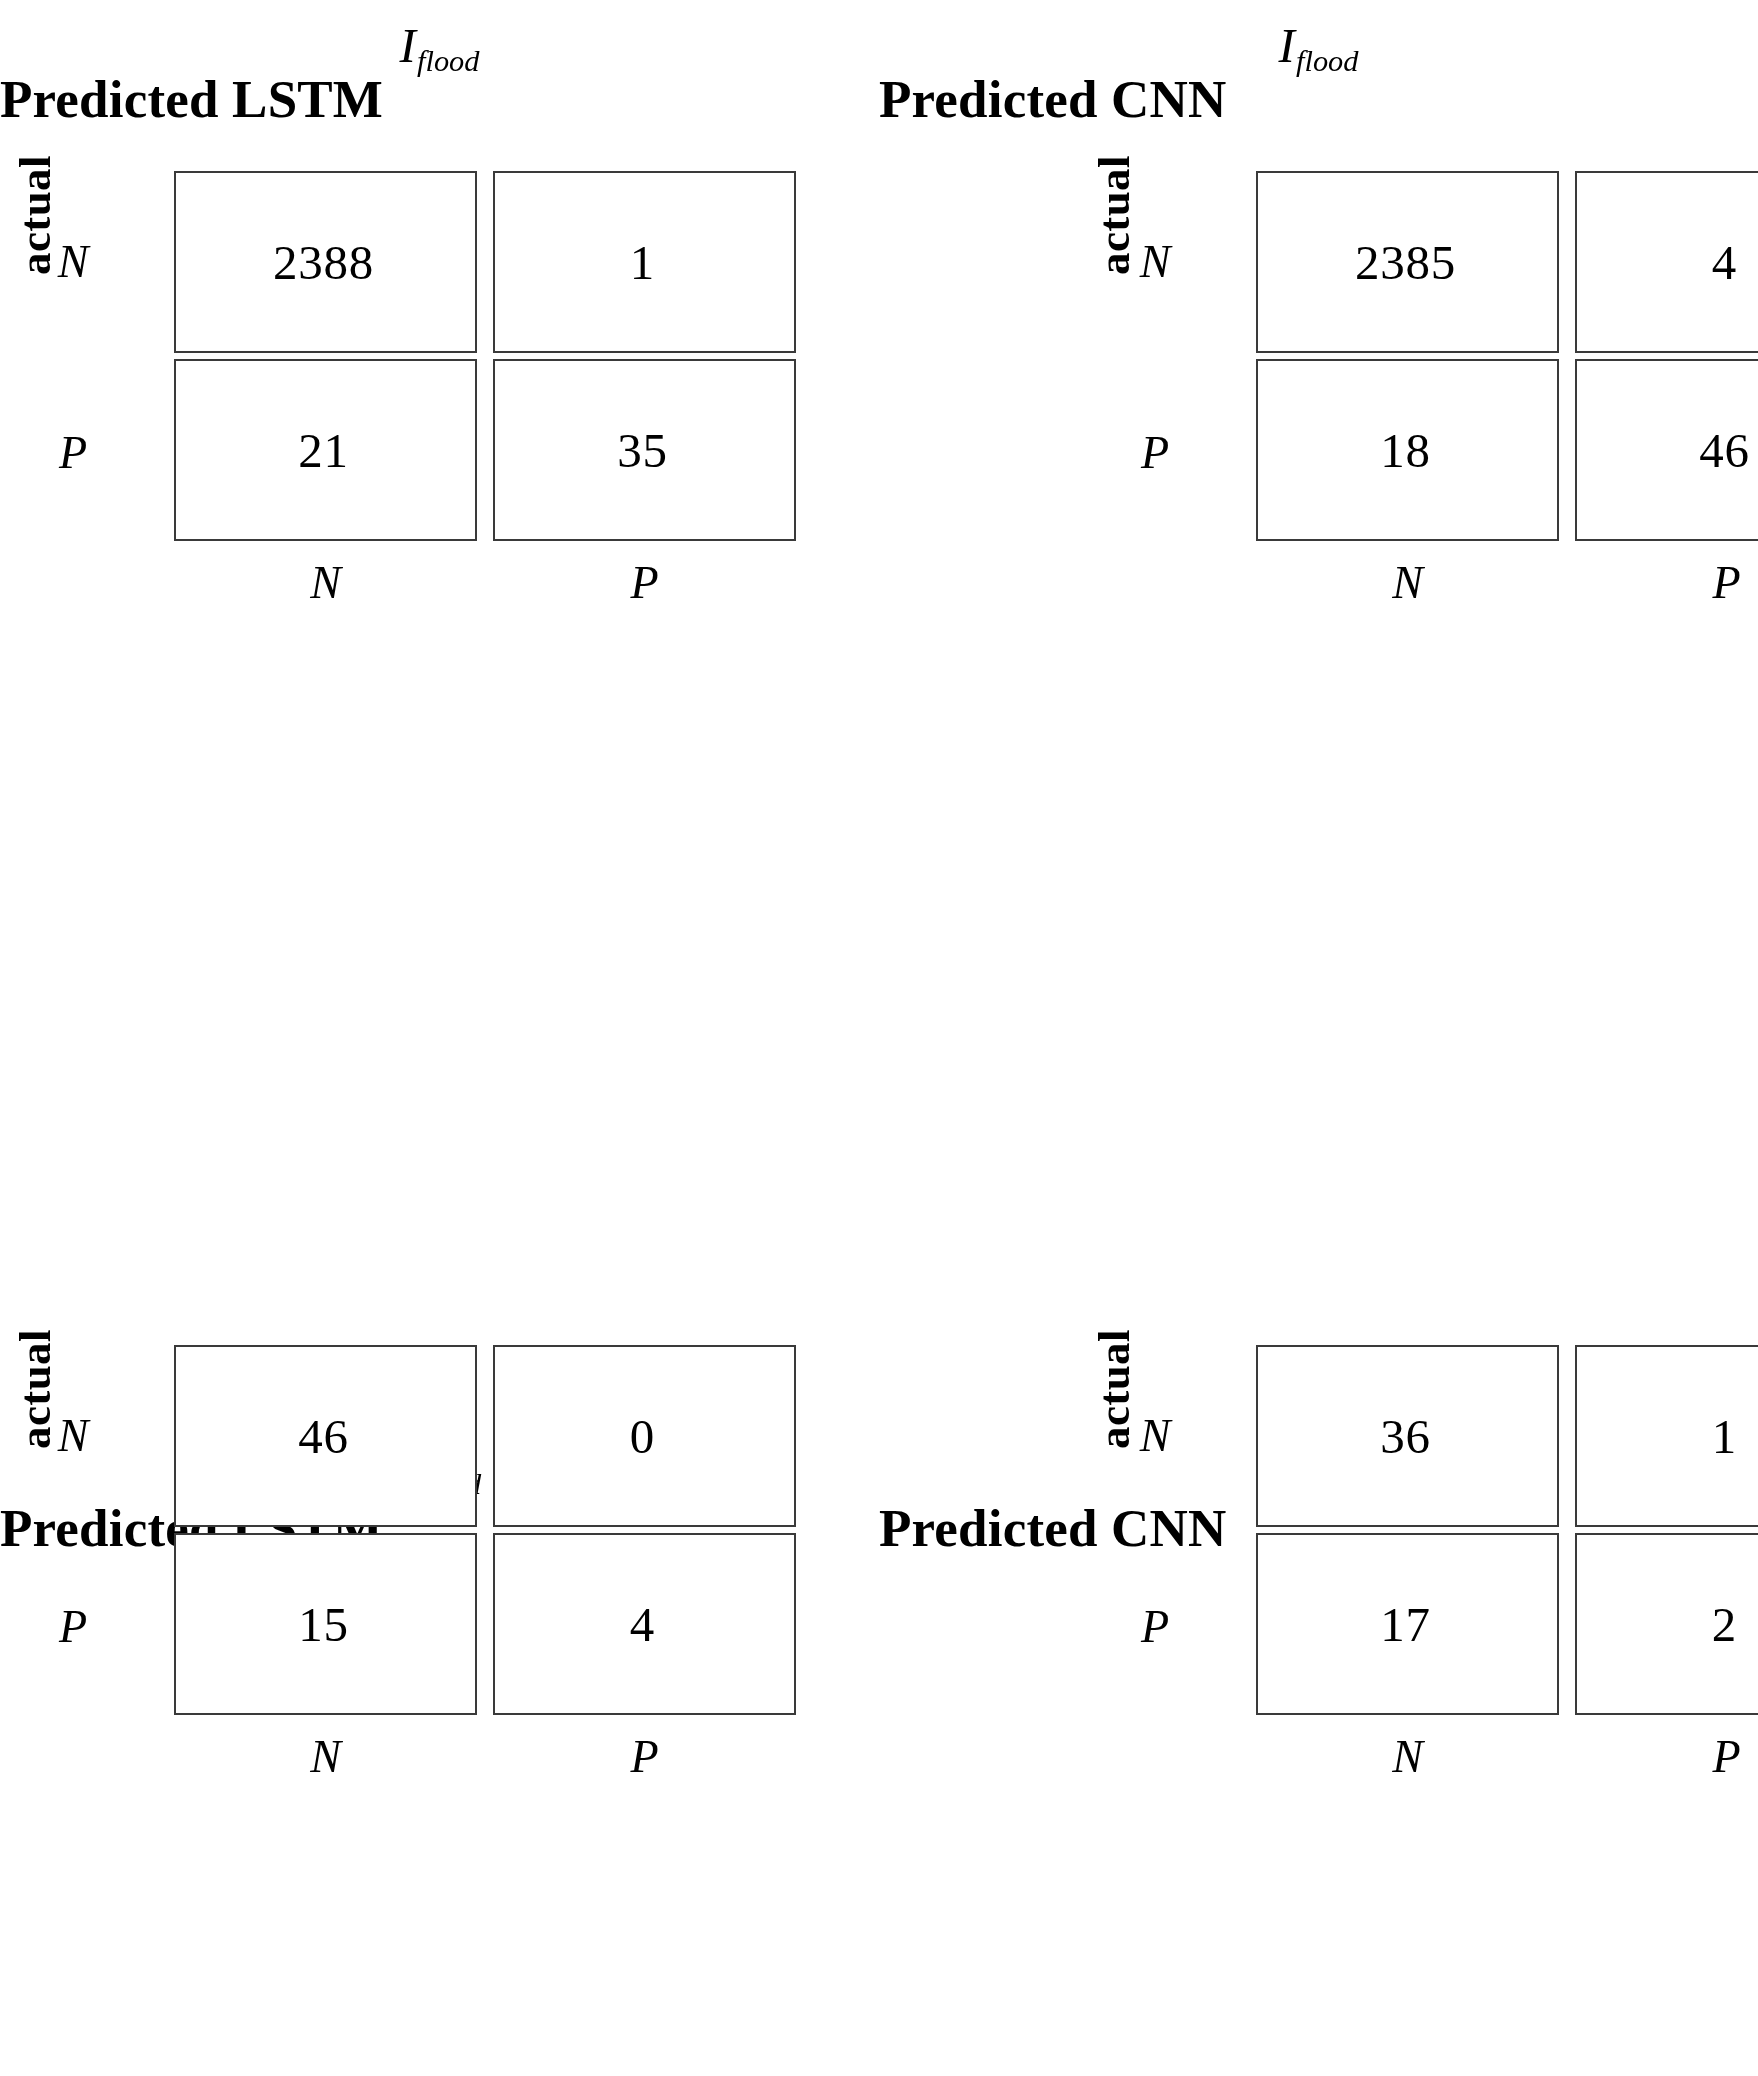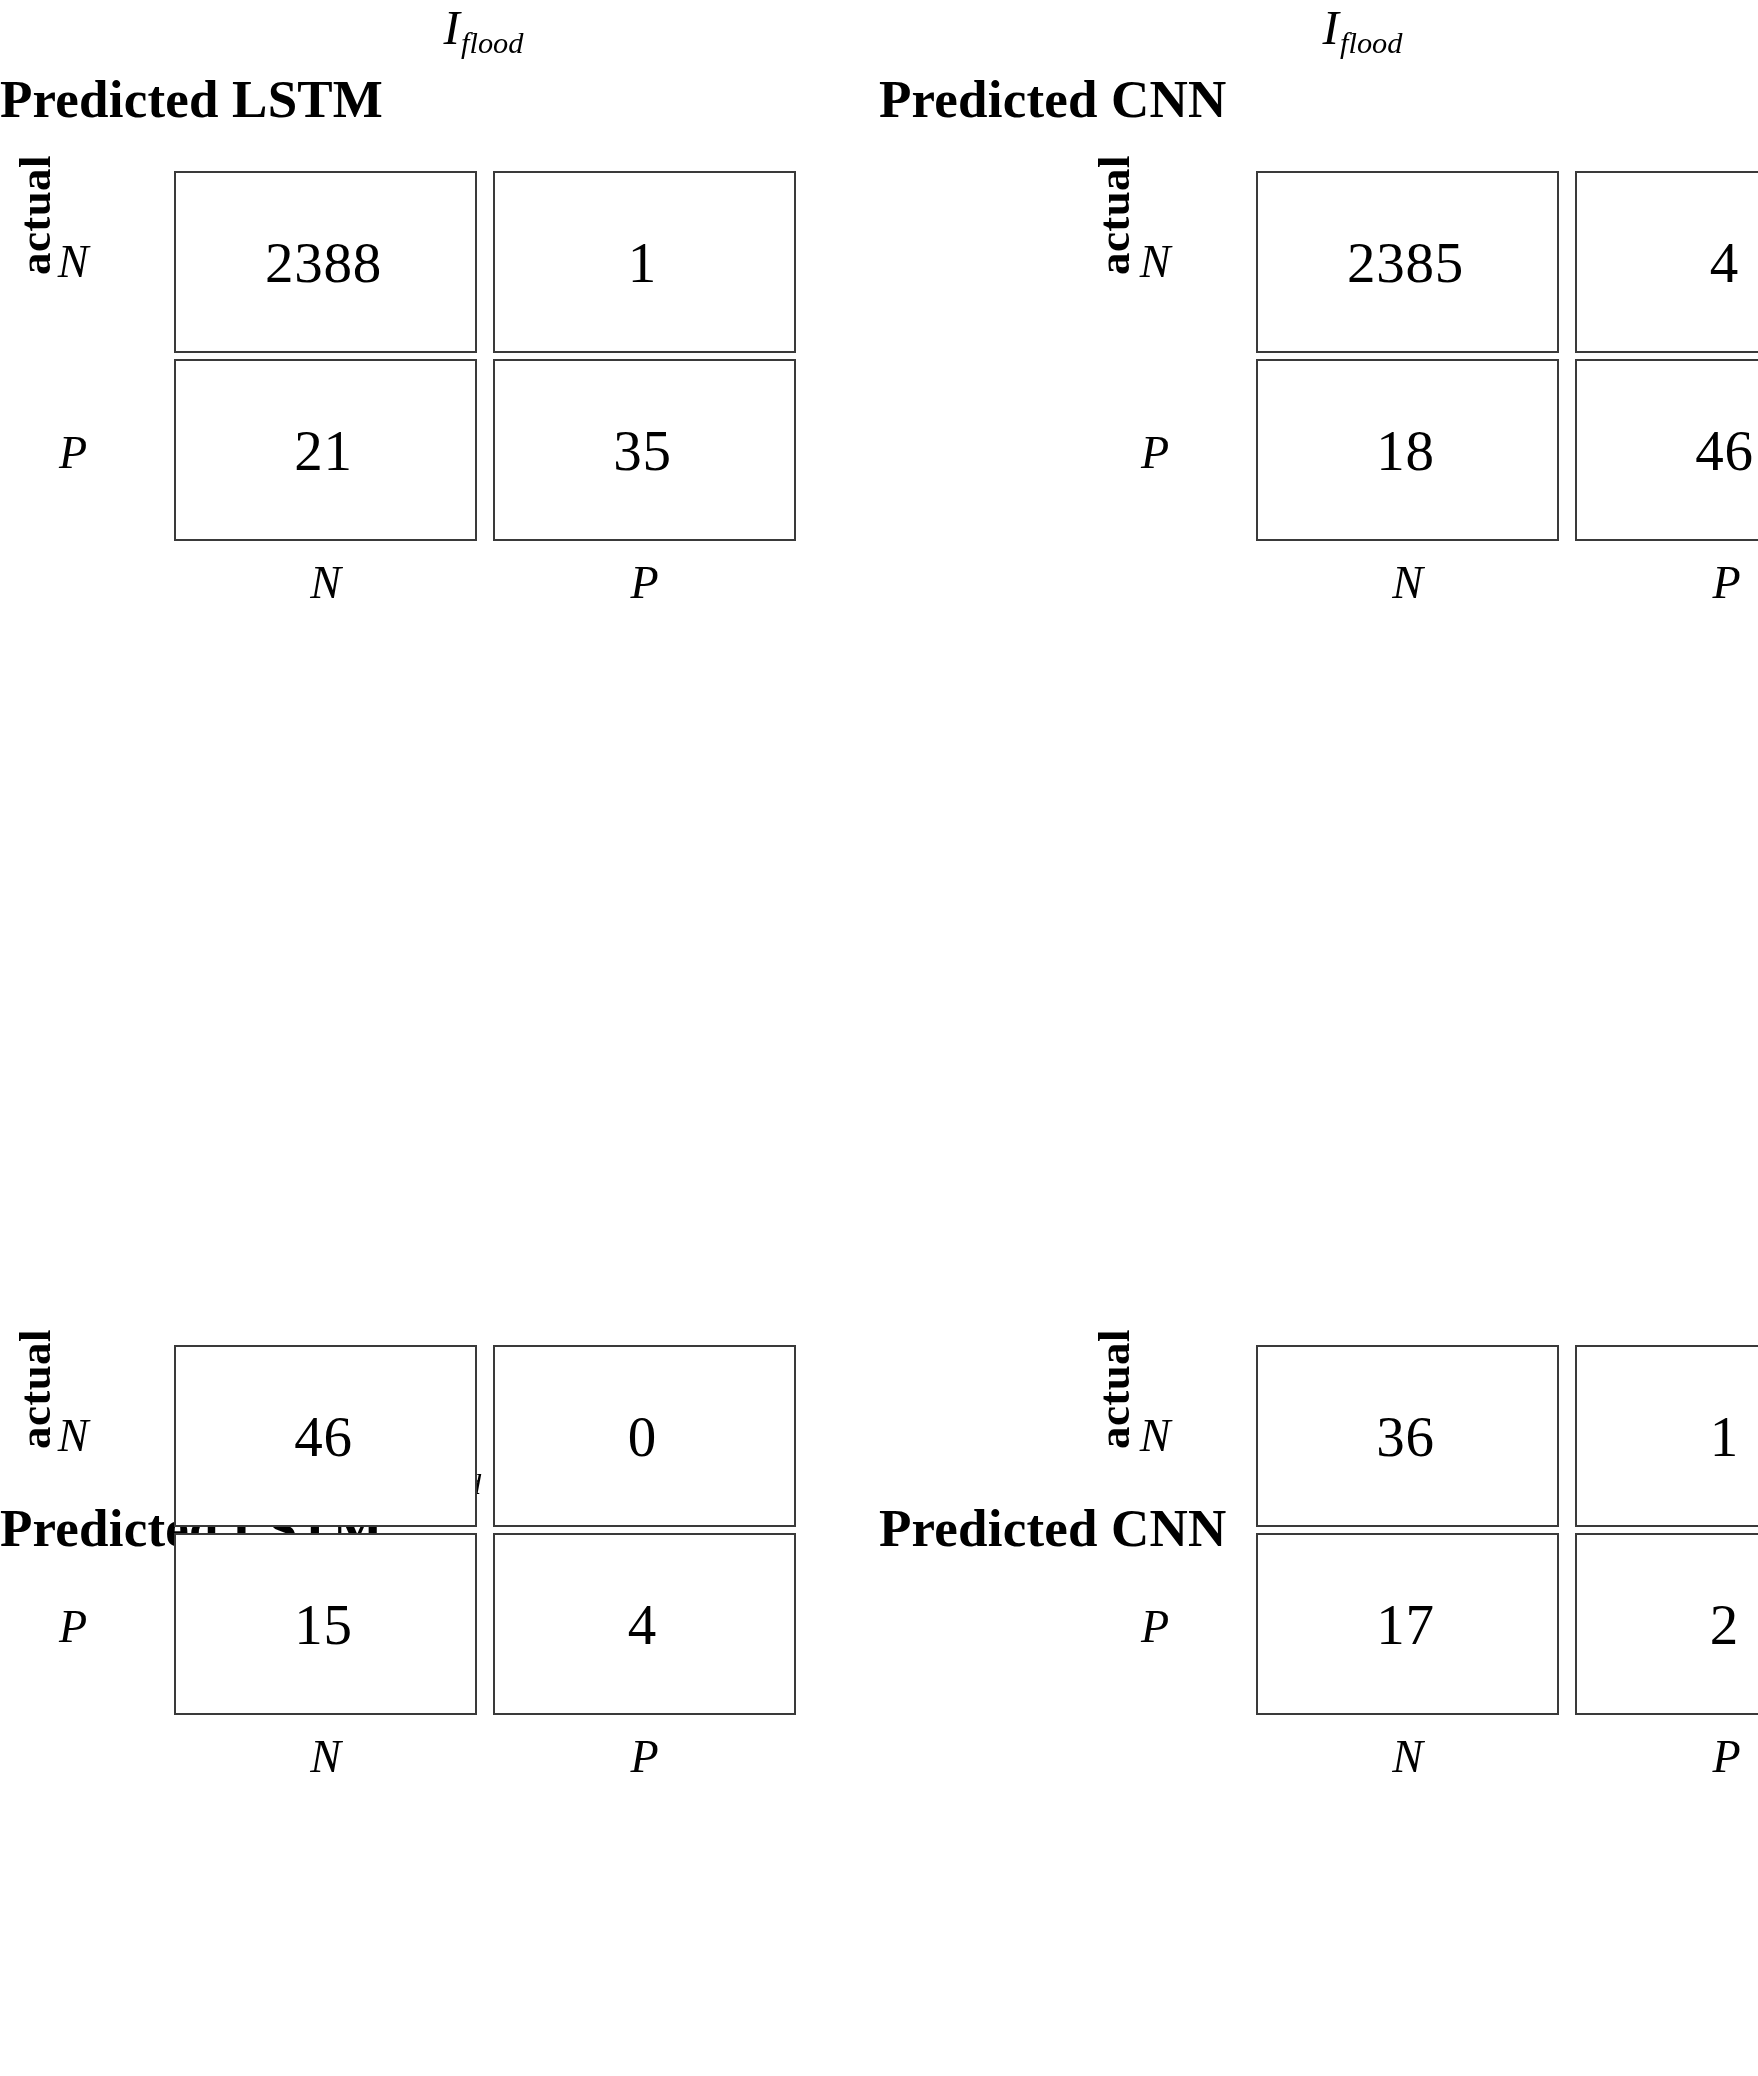--- a/index.html
+++ b/index.html
@@ -59,21 +59,21 @@
     width: 879px;
     text-align: left;
     font-weight: bold;
     font-size: 53px;
     line-height: 1;
     white-space: nowrap;
     letter-spacing: 0.2px;
   }
 
   
-  .q-tl .cm-subtitle, .q-tr .cm-subtitle { top: 3px; padding-left: 44px; }
+  .q-tl .cm-subtitle, .q-tr .cm-subtitle { top: 21px; }
   .q-tl .cm-title,    .q-tr .cm-title    { top: 73px; }
   .q-bl .cm-subtitle, .q-br .cm-subtitle { top: 406px; }
   .q-bl .cm-title,    .q-br .cm-title    { top: 464px; }
 
   
   .matrix-block {
     position: absolute;
     width: 879px;
   }
   .q-tl .matrix-block, .q-tr .matrix-block { top: 171px; }
@@ -131,21 +131,21 @@
   .cell.r0 { top: 0; }
   .cell.r1 { top: 188px; }
 
   .cell-value {
     position: absolute;
     left: 0;
     right: 4px;
     top: 50%;
     transform: translateY(-50%);
     text-align: center;
-    font-size: 57px;
+    font-size: 49px;
     line-height: 1;
     letter-spacing: 0.8px;
   }
 
   
   .col-label {
     position: absolute;
     top: 389px;
     width: 303px;
     text-align: center;

